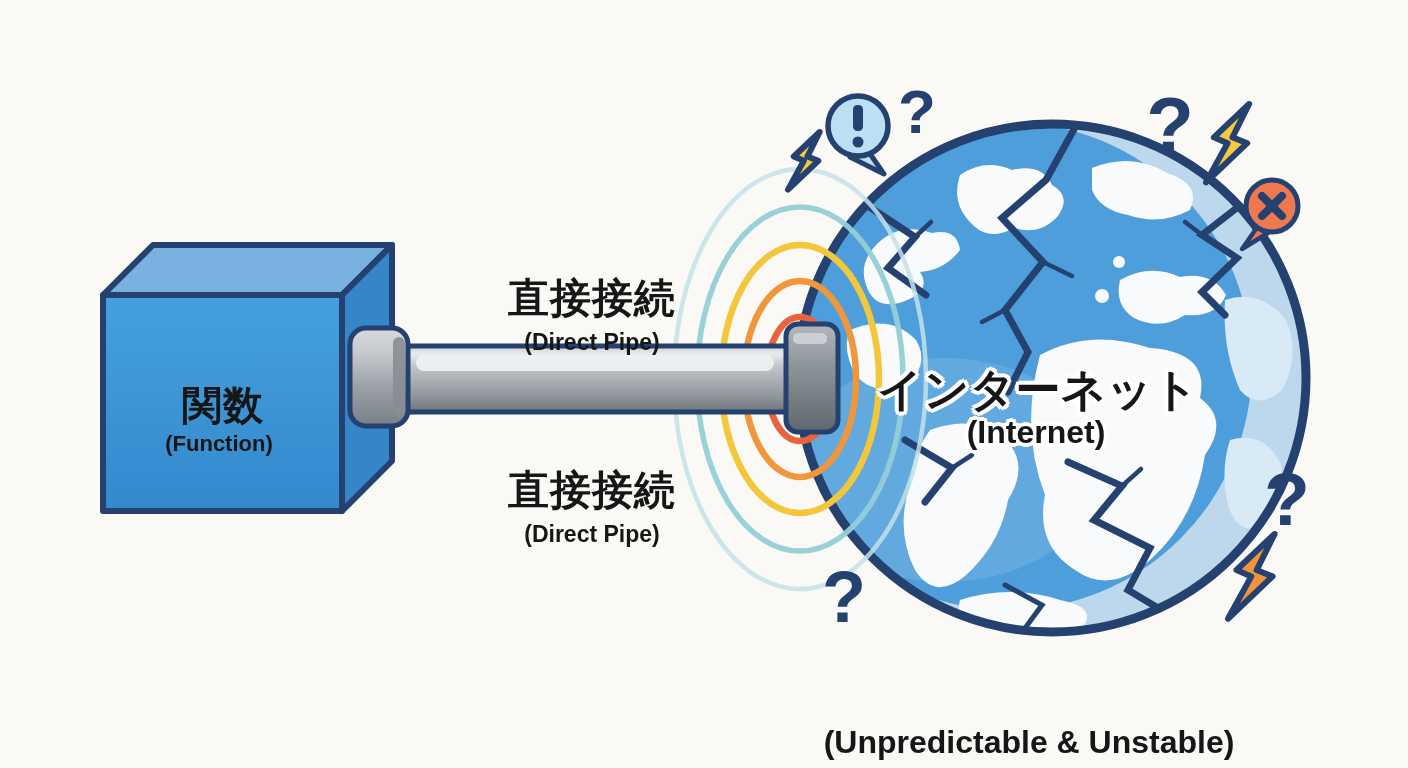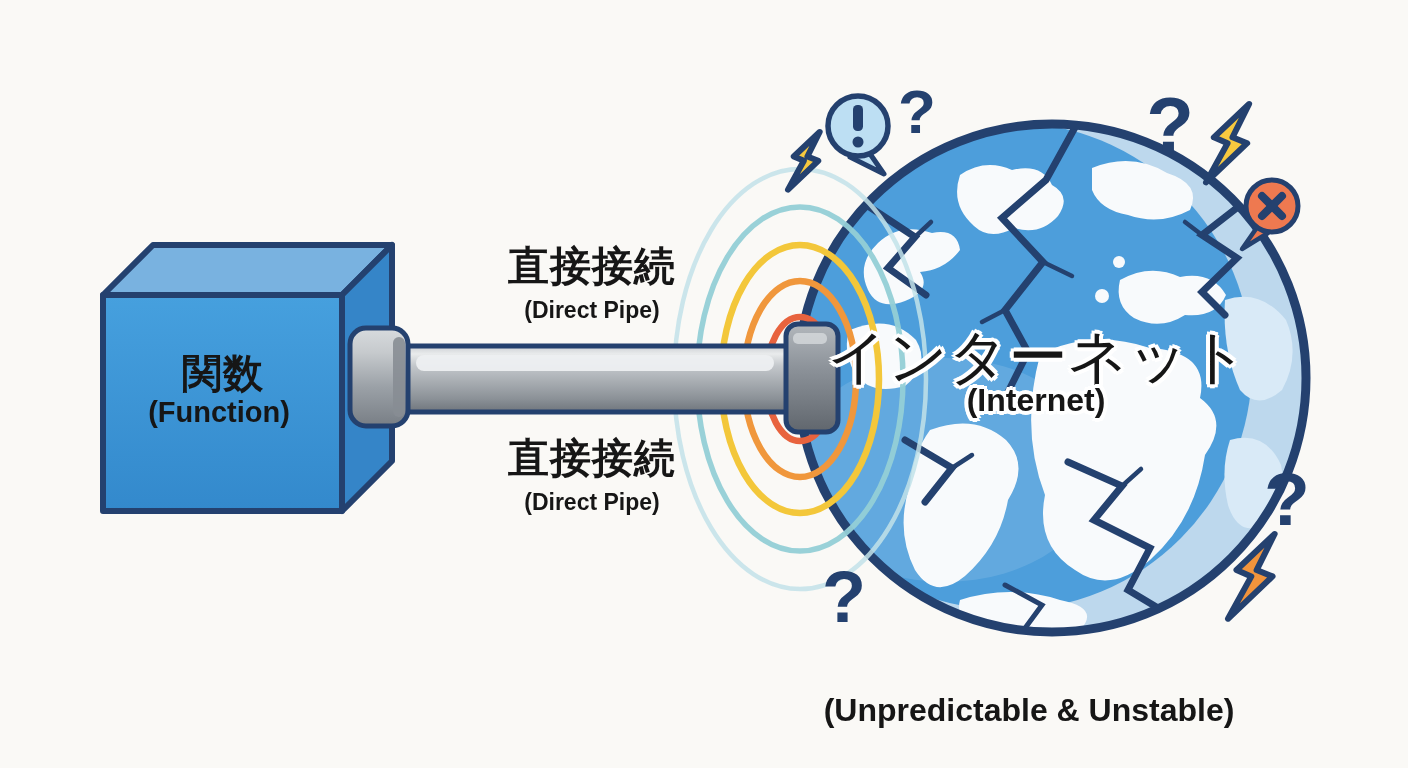--- a/index.html
+++ b/index.html
@@ -11,35 +11,36 @@
     font-family:"Liberation Sans","DejaVu Sans",sans-serif;
   }
   #scene{position:absolute;left:0;top:0;}
   .lbl{
     position:absolute;
     transform:translate(-50%,-50%);
     white-space:nowrap;
     text-align:center;
     color:#161616;
     line-height:1;
+    margin-top:32px;
   }
   .ja-big{font-size:41px;font-weight:800;letter-spacing:1px;}
   .en-sub{font-size:23px;font-weight:700;}
   .halo{
     text-shadow:
       -3px -3px 0 #fff, 3px -3px 0 #fff, -3px 3px 0 #fff, 3px 3px 0 #fff,
       0 -4px 0 #fff, 0 4px 0 #fff, -4px 0 0 #fff, 4px 0 0 #fff;
   }
   #function-ja{left:223px;top:373px;font-size:40px;}
-  #function-en{left:219px;top:412px;font-size:29px;}
+  #function-en{left:219px;top:412px;font-size:22px;}
   #pipe-top-ja{left:592px;top:266px;}
   #pipe-top-en{left:592px;top:310px;}
   #pipe-bottom-ja{left:592px;top:458px;}
   #pipe-bottom-en{left:592px;top:502px;}
-  #internet-ja{left:1038px;top:357px;font-size:59px;font-weight:400;}
+  #internet-ja{left:1038px;top:357px;font-size:45px;font-weight:700;}
   #internet-en{left:1036px;top:400px;font-size:32px;font-weight:800;}
   #caption-ja{left:1029px;top:667px;font-size:43px;font-weight:800;}
   #caption-en{left:1029px;top:710px;font-size:32px;font-weight:800;}
 </style>
 </head>
 <body>
 
 <div id="stage">
 
 <svg id="scene" width="1408" height="768" viewBox="0 0 1408 768">

